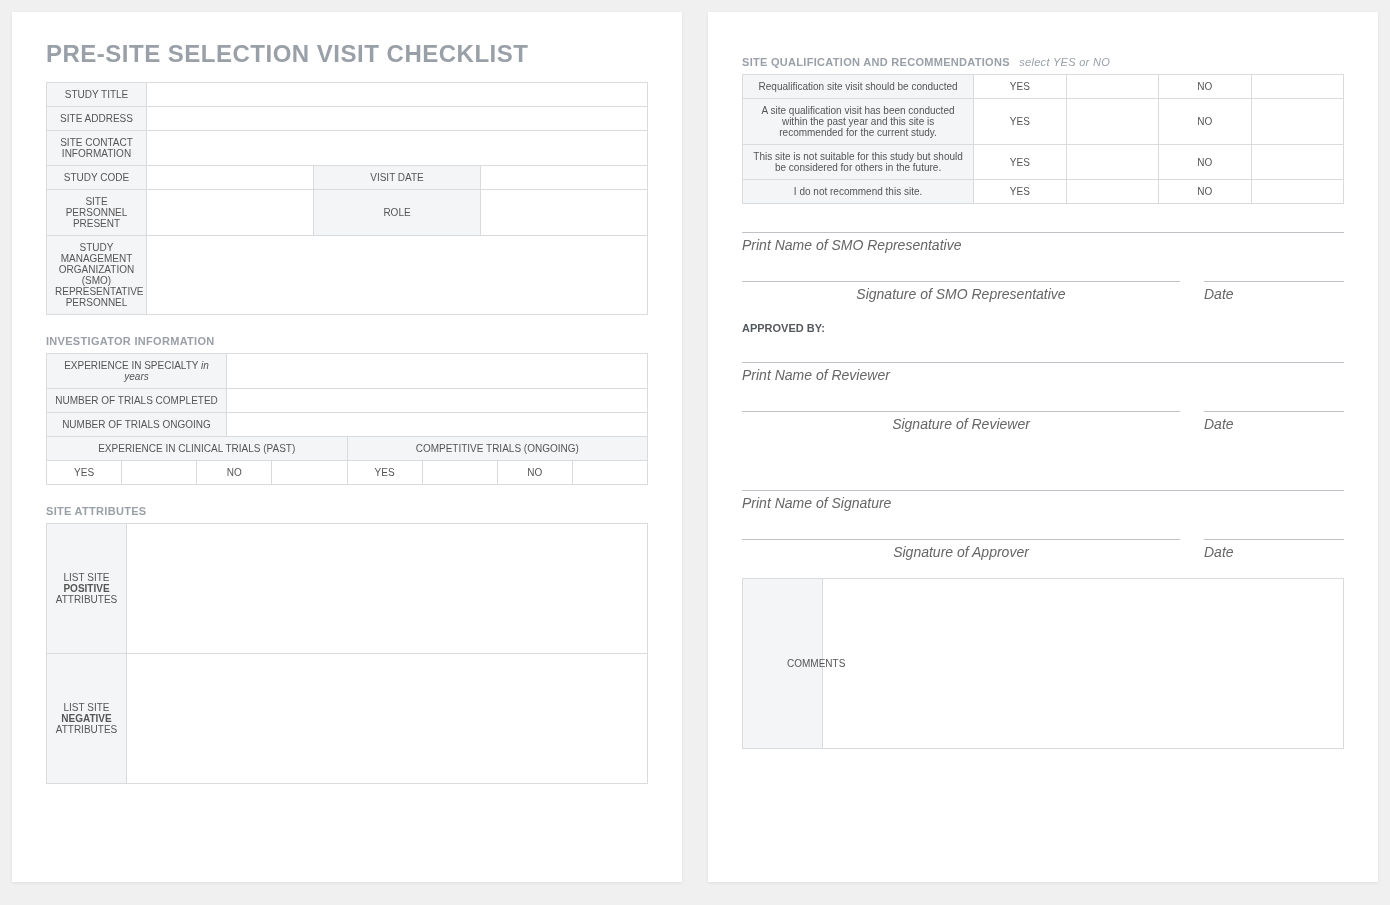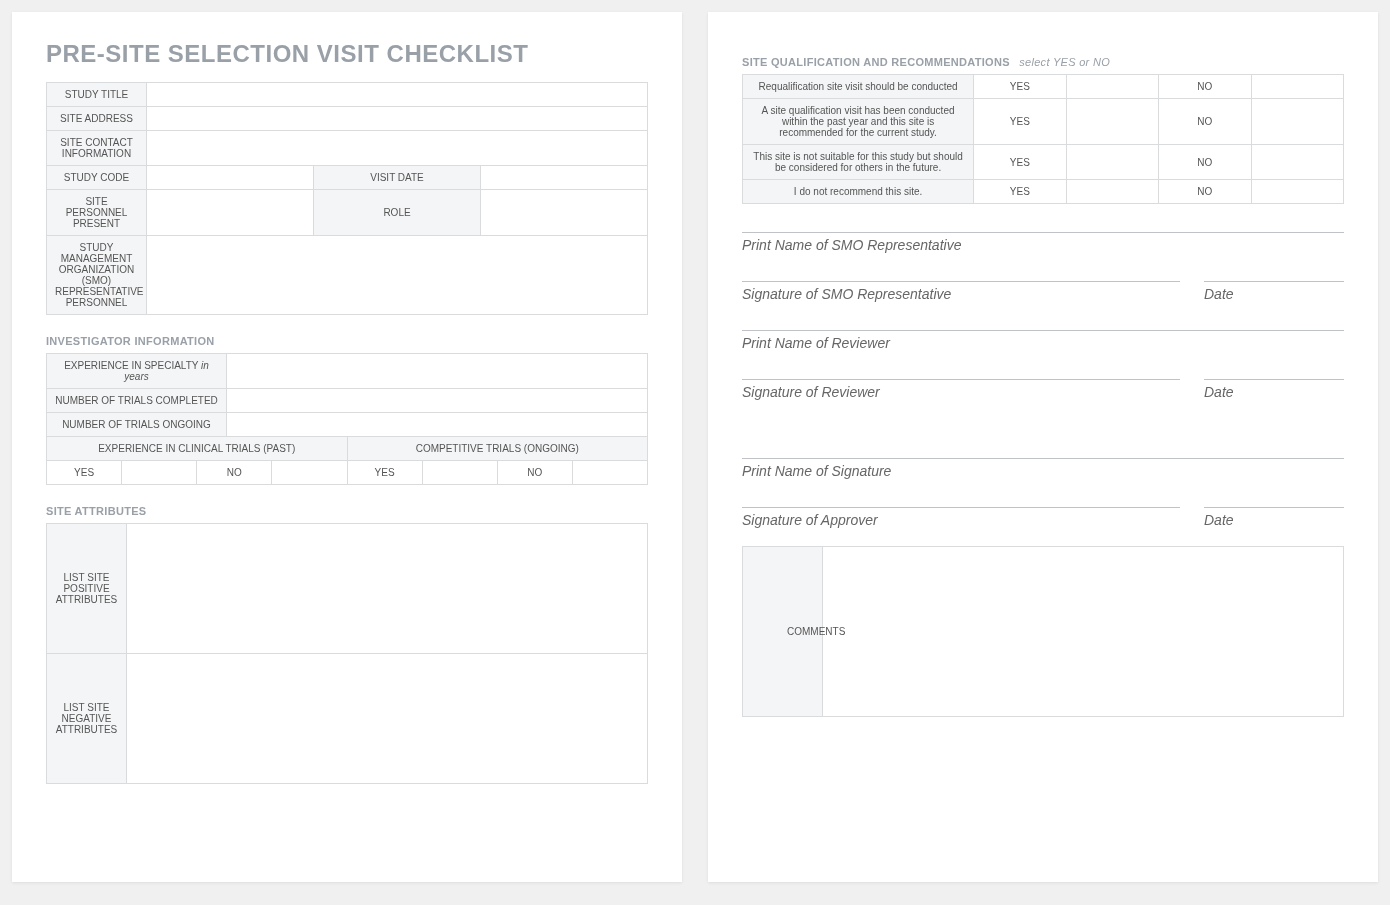--- a/index.html
+++ b/index.html
@@ -69,30 +69,30 @@
     margin-top: 28px;
     padding-top: 4px;
     font-style: italic;
     color: #666;
     font-size: 14px;
   }
   .sig-row {
     display: flex;
     gap: 24px;
   }
-  .sig-row .grow { flex: 1; }
+  .sig-row .grow { flex: 1; text-align: center; }
   .sig-row .date { width: 140px; }
   .approved {
     font-weight: 700;
     color: #55585c;
     font-size: 11px;
     margin-top: 20px;
   }
   .comments-table td { height: 170px; padding-left: 44px; }
-  .bold { font-weight: 400; }
+  .bold { font-weight: 700; }
 </style>
 </head>
 <body>
 
 <div class="pages">
 
   <div class="page">
     <div class="title">PRE-SITE SELECTION VISIT CHECKLIST</div>
 
     <table>
@@ -240,20 +240,21 @@
       </table>
 
     <div class="sig-block">
       <div class="sig-line">Print Name of SMO Representative</div>
       <div class="sig-row">
         <div class="sig-line grow">Signature of SMO Representative</div>
         <div class="sig-line date">Date</div>
       </div>
     </div>
 
+    <div class="approved">APPROVED BY:</div>
 
     <div class="sig-block">
       <div class="sig-line">Print Name of Reviewer</div>
       <div class="sig-row">
         <div class="sig-line grow">Signature of Reviewer</div>
         <div class="sig-line date">Date</div>
       </div>
     </div>
 
     <div class="sig-block" style="margin-top:58px">

